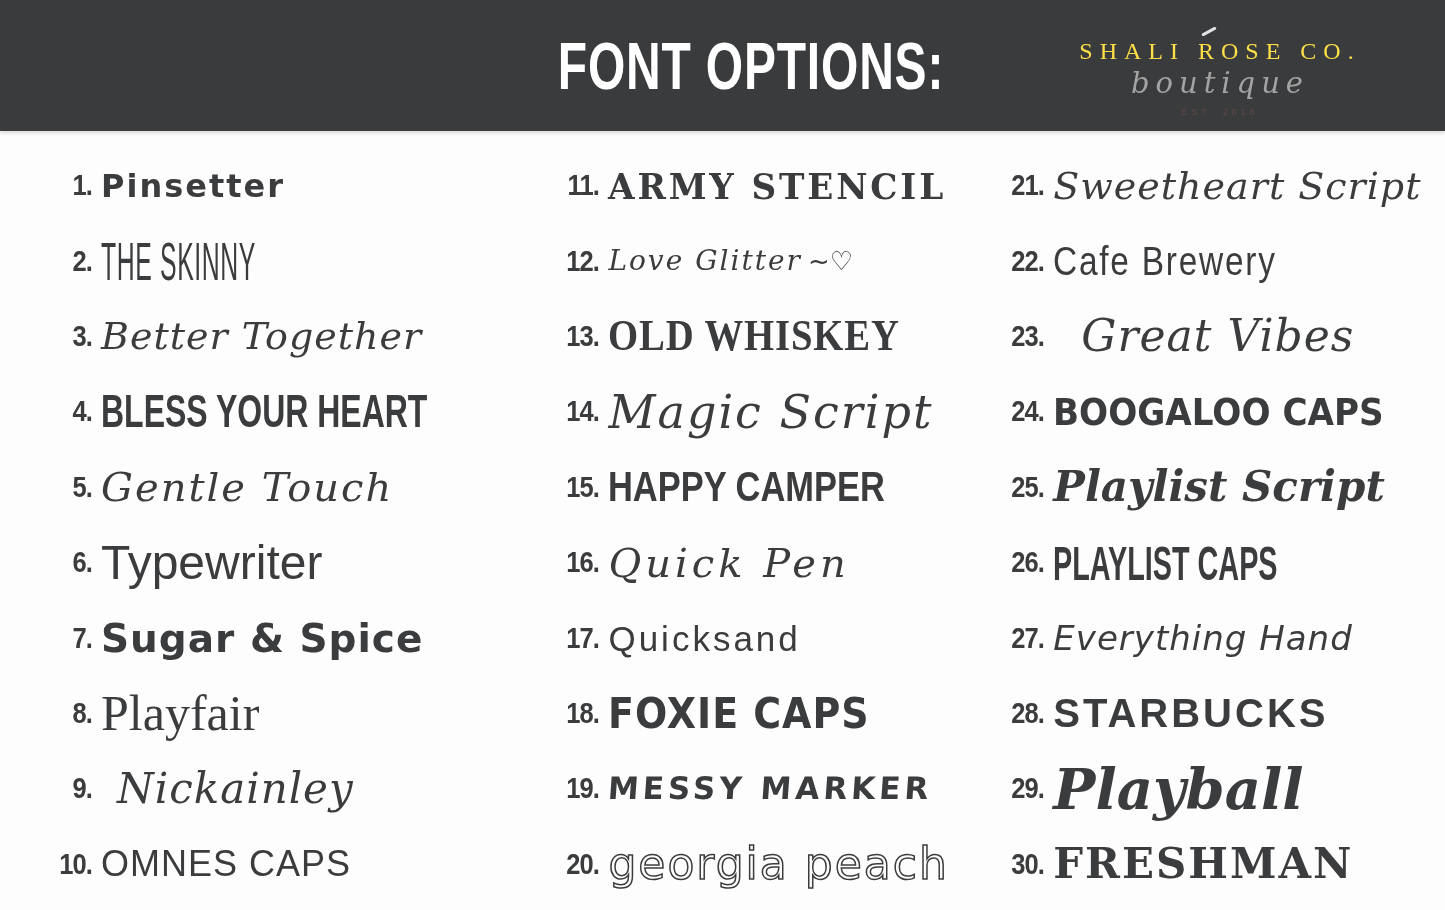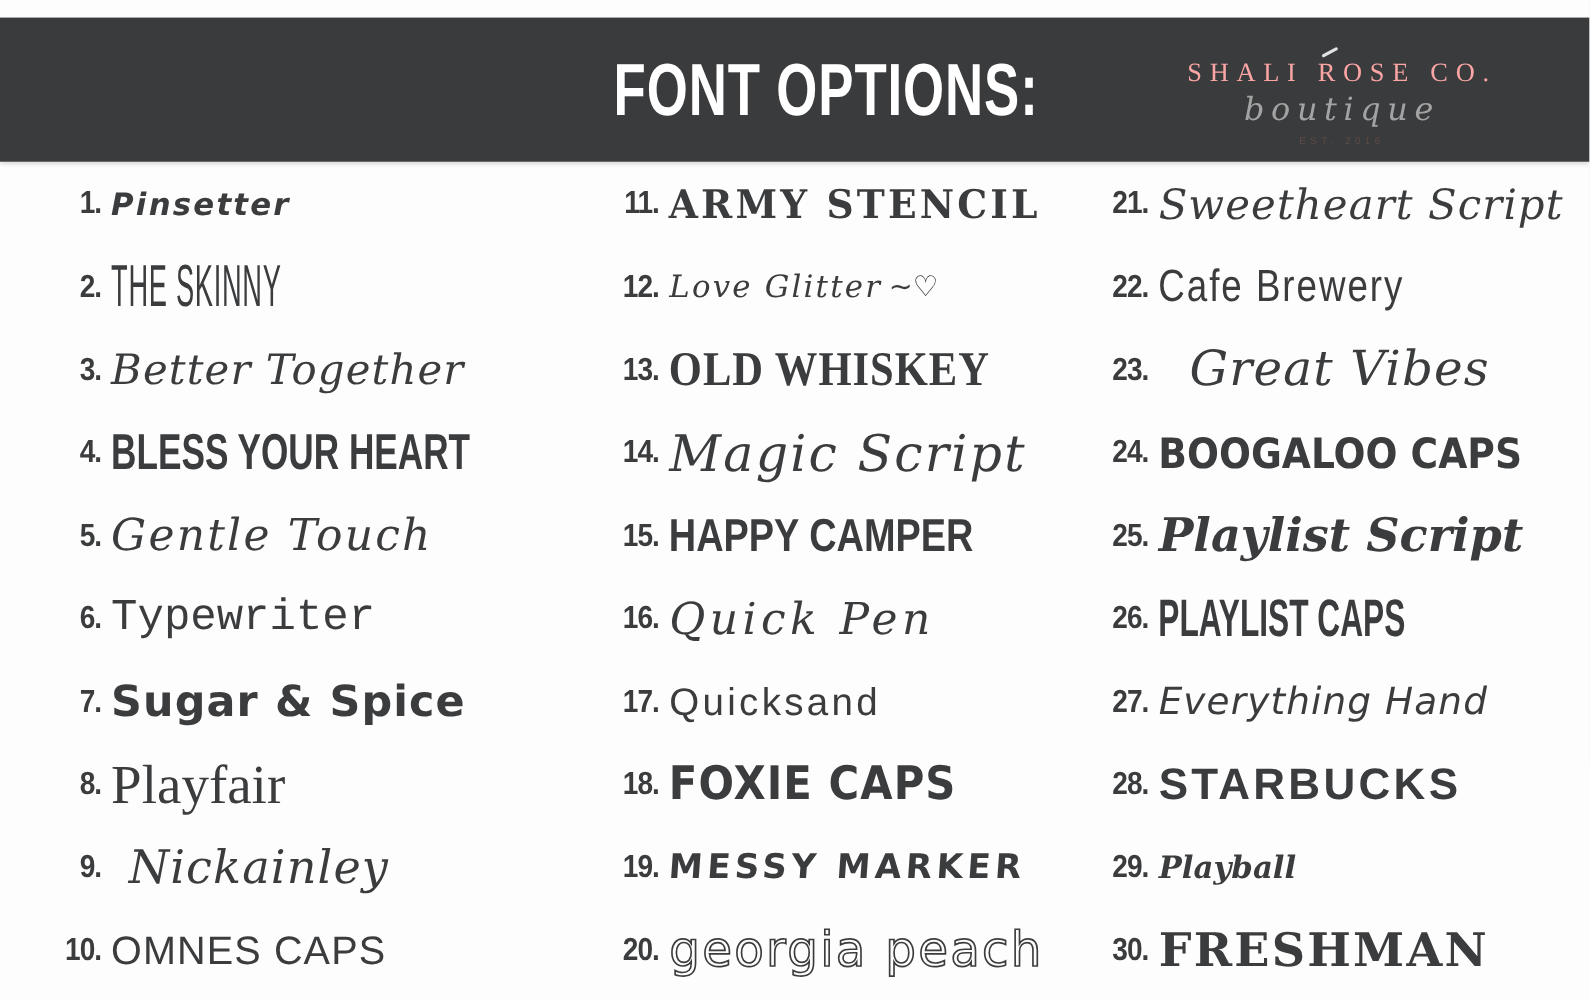--- a/index.html
+++ b/index.html
@@ -1,52 +1,52 @@
 <!DOCTYPE html>
 <html><head>
 <meta charset="utf-8">
 <style>
   * { margin:0; padding:0; box-sizing:border-box; }
   html,body { width:1445px; height:910px; }
   body { font-family:"Liberation Sans", sans-serif; background:#e9e9e9; }
   .page { position:relative; width:1445px; height:910px; background:#fdfdfd; overflow:hidden; }
 
   
-  .header { position:absolute; top:16px; left:0; width:1445px; height:131px;
+  .header { position:absolute; top:0; left:0; width:1445px; height:131px;
             background:#3a3b3d; box-shadow:0 2px 4px rgba(0,0,0,.15); }
   .header-title { position:absolute; top:50%; left:52%;
             transform:translate(-50%,-50%) scale(.80,1.12);
             color:#ffffff; font-weight:700; font-size:60px; letter-spacing:1px;
             font-family:"Liberation Sans", sans-serif; white-space:nowrap; }
   .logo { position:absolute; top:24px; right:70px; width:310px; text-align:center; }
   .logo-mark { position:absolute; top:6px; left:136px; width:16px; height:3px;
             background:rgba(255,255,255,.85); border-radius:2px; transform:rotate(-28deg); }
   .logo-name { font-family:"Liberation Serif", serif; font-size:24px; font-weight:400;
-            color:#fca5a5; letter-spacing:7px; white-space:nowrap; margin-top:14px; }
+            color:#fde047; letter-spacing:7px; white-space:nowrap; margin-top:14px; }
   .logo-sub { font-family:"DejaVu Serif", serif; font-style:italic; font-size:29px;
             color:#a3a3a3; letter-spacing:6px; margin-top:1px; }
   .logo-est { font-size:9px; letter-spacing:4px; color:#8a5a50; opacity:.45; margin-top:7px; }
 
   
   .grid { position:absolute; top:148px; left:38px; right:18px; bottom:8px;
           display:grid; grid-template-columns:repeat(4,1fr); column-gap:26px; }
   .col  { display:grid; grid-template-rows:repeat(10,1fr); align-items:center; }
   .item { display:flex; align-items:center; white-space:nowrap; }
   .num  { flex:0 0 54px; text-align:right; margin-right:9px;
           font-family:"Liberation Sans", sans-serif; font-weight:700; font-size:29px;
           letter-spacing:-1px; color:#3b3c3e; transform:scaleX(.88); transform-origin:right center; }
   .name { display:inline-block; color:#3b3c3e; transform-origin:left center; line-height:1; }
 
   
-  .f1  { font-family:"DejaVu Sans",sans-serif; font-weight:700; font-size:28px; letter-spacing:2px;font-style:italic; }
+  .f1  { font-family:"DejaVu Sans",sans-serif; font-weight:700; font-size:32px; letter-spacing:2px; }
   .f2  { font-family:"Liberation Sans",sans-serif; font-weight:400; font-size:40px; transform:scale(.62,1.35); letter-spacing:1px; }
   .f3  { font-family:"DejaVu Serif",serif; font-style:italic; font-size:38px; letter-spacing:1px; }
   .f4  { font-family:"Liberation Sans",sans-serif; font-weight:700; font-size:41px; transform:scale(.78,1.12); }
   .f5  { font-family:"DejaVu Serif",serif; font-style:italic; font-size:40px; letter-spacing:2px; }
-  .f6  { font-family:Liberation Mono, monospace; font-size:40px; }
+  .f6  { font-family:Liberation Sans, sans-serif; font-size:48px; }
   .f7  { font-family:"DejaVu Sans",sans-serif; font-weight:700; font-size:39px; letter-spacing:1px; }
   .f8  { font-family:"Liberation Serif",serif; font-size:50px; }
   .f9  { font-family:"DejaVu Serif",serif; font-style:italic; font-size:42px; letter-spacing:1px;margin-left:16px; }
   .f10 { font-family:"Liberation Sans",sans-serif; font-size:36px; letter-spacing:1px; }
 
   .f11 { font-family:"DejaVu Serif",serif; font-weight:700; font-size:36px; letter-spacing:3px; transform:scale(.95,1); }
   .f12 { font-family:"DejaVu Serif",serif; font-style:italic; font-size:28px; letter-spacing:2px; }
   .f12x{ font-family:"DejaVu Sans",sans-serif; font-size:26px; margin-left:6px; color:#3b3c3e; }
   .f13 { font-family:"Liberation Serif",serif; font-weight:700; font-size:44px; transform:scale(.88,1); letter-spacing:1px; }
   .f14 { font-family:"DejaVu Serif",serif; font-style:italic; font-size:46px; letter-spacing:2px; }
@@ -59,21 +59,21 @@
          color:transparent; -webkit-text-stroke:1.5px #3b3c3e; }
 
   .f21 { font-family:"DejaVu Serif",serif; font-style:italic; font-size:38px; letter-spacing:1px; }
   .f22 { font-family:"Liberation Sans",sans-serif; font-size:38px; letter-spacing:2px; transform:scale(.88,1.08); }
   .f23 { font-family:"DejaVu Serif",serif; font-style:italic; font-size:44px; letter-spacing:1px;margin-left:28px; }
   .f24 { font-family:"DejaVu Sans",sans-serif; font-weight:700; font-size:38px; transform:scale(.9,1); }
   .f25 { font-family:"DejaVu Serif",serif; font-style:italic; font-weight:700; font-size:42px; }
   .f26 { font-family:"Liberation Sans",sans-serif; font-weight:700; font-size:40px; transform:scale(.72,1.2); }
   .f27 { font-family:"DejaVu Sans",sans-serif; font-style:italic; font-size:34px; letter-spacing:1px; }
   .f28 { font-family:"Liberation Sans",sans-serif; font-weight:700; font-size:40px; letter-spacing:3px; }
-  .f29 { font-family:"DejaVu Serif",serif; font-style:italic; font-weight:700; font-size:28px; }
+  .f29 { font-family:"DejaVu Serif",serif; font-style:italic; font-weight:700; font-size:56px; }
   .f30 { font-family:"DejaVu Serif",serif; font-weight:700; font-size:42px; letter-spacing:2px; }
 </style>
 </head>
 <body>
 
 <div class="page">
 
   <div class="header">
     <div class="header-title">FONT OPTIONS:</div>
     <div class="logo">

